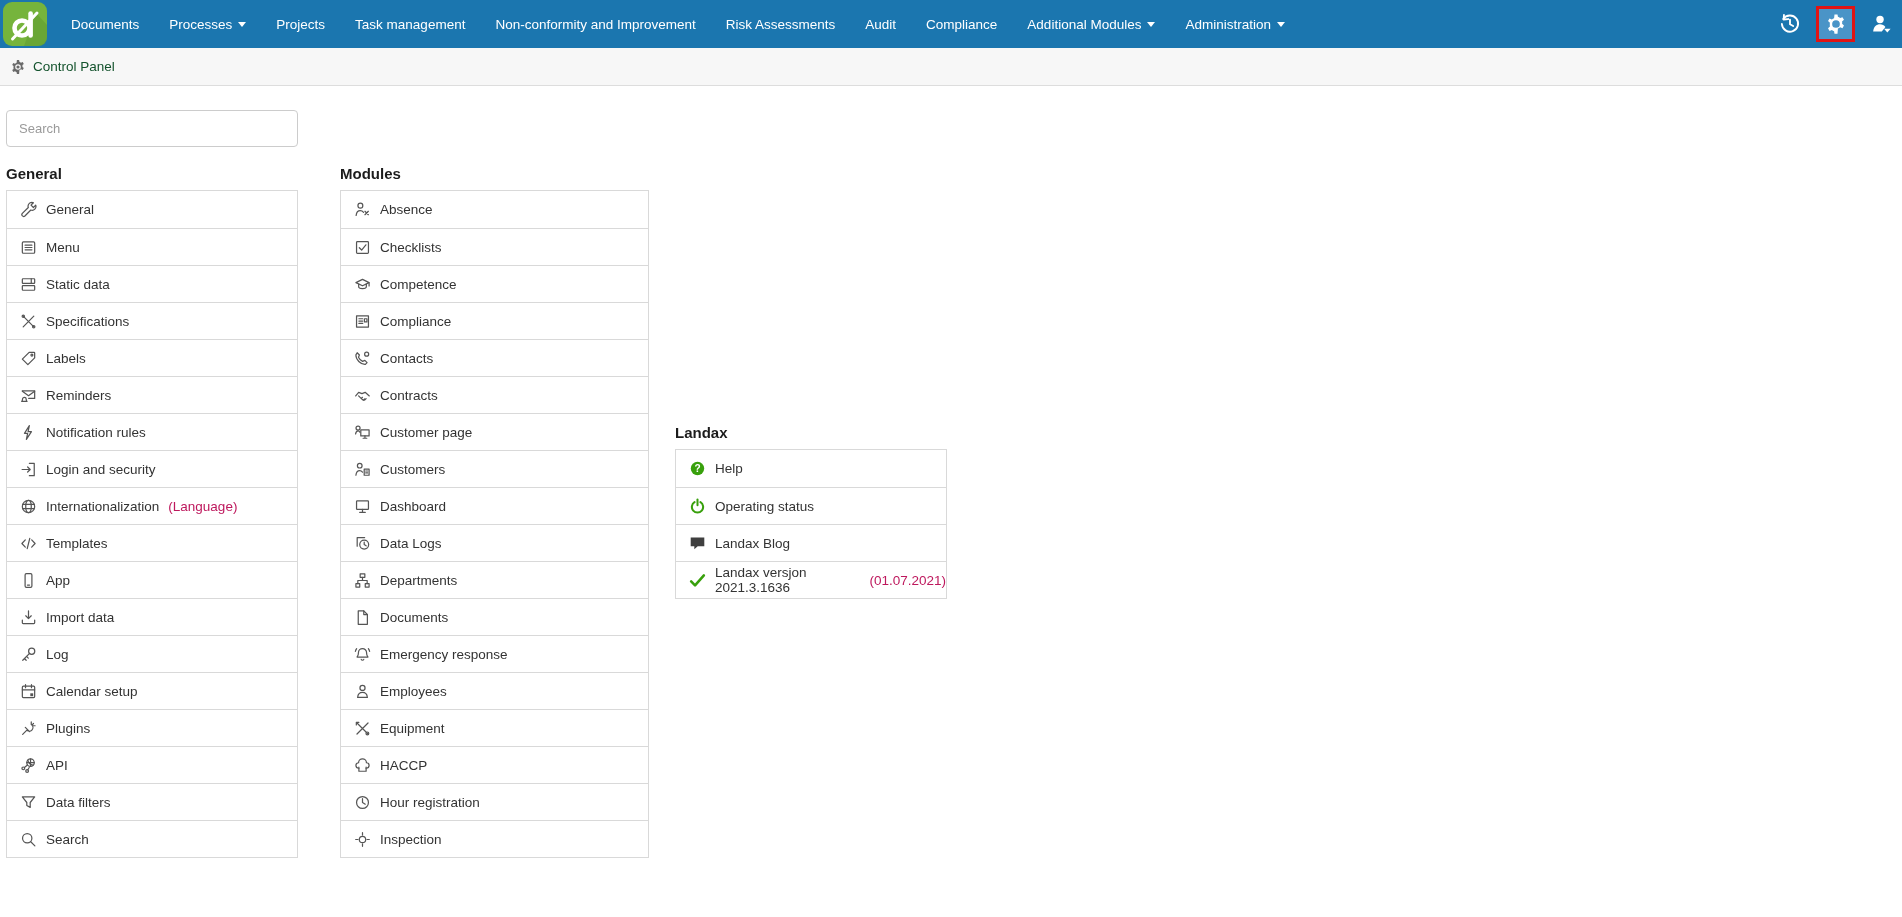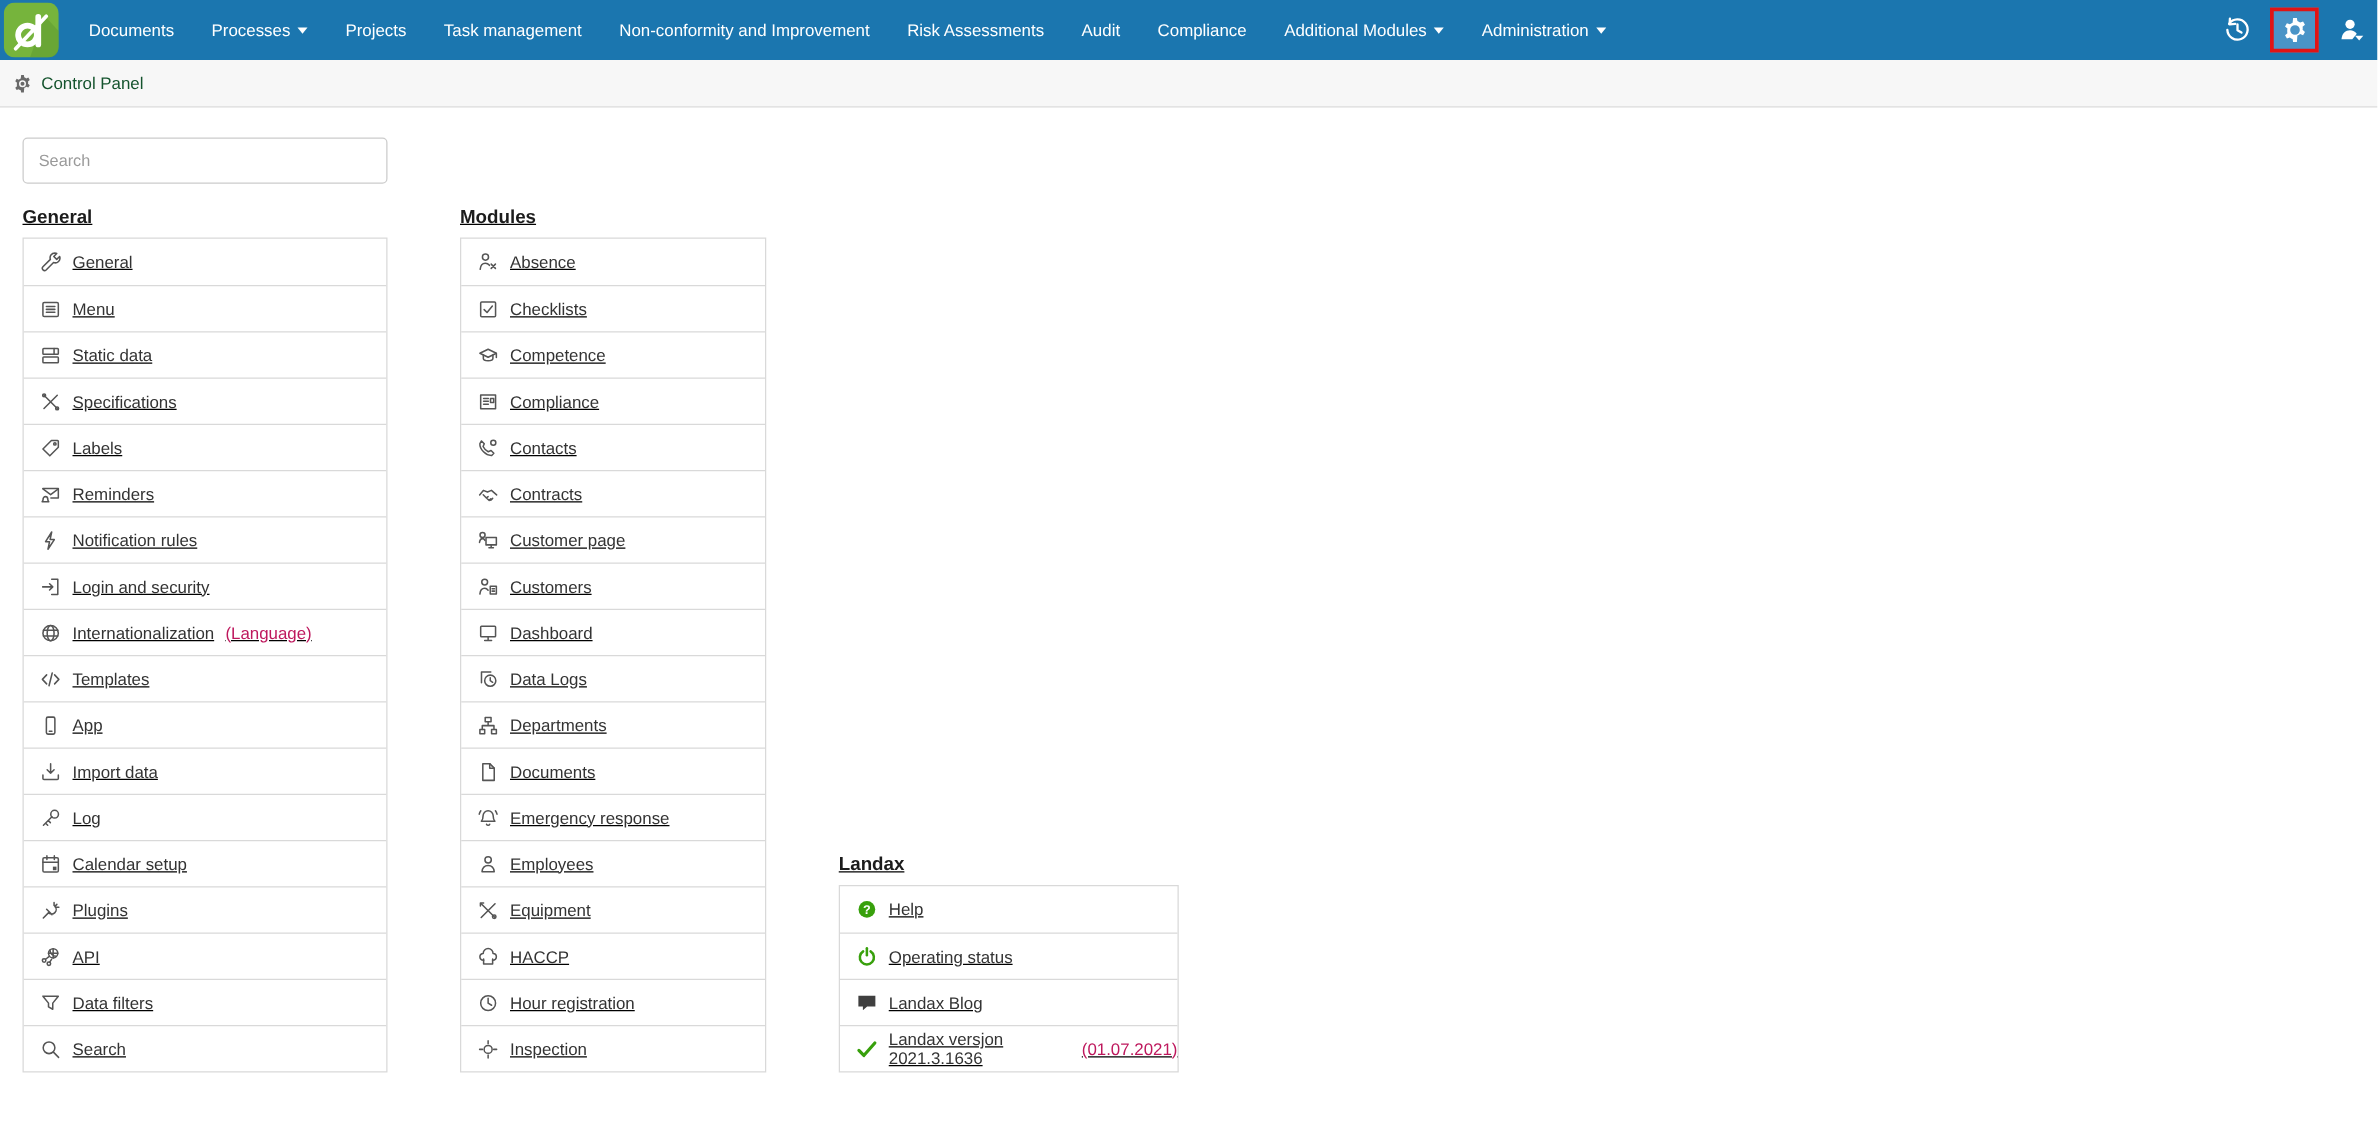--- a/index.html
+++ b/index.html
@@ -19,31 +19,31 @@
   .nav-icon-btn { width:26px; height:26px; display:flex; align-items:center; justify-content:center; cursor:pointer; }
   .gear-annot { border:3px solid #e01414; background:#4a94c7; width:39px; height:36px;
                 display:flex; align-items:center; justify-content:center; }
 
   
   .breadcrumb { height:38px; background:#f7f7f7; border-bottom:1px solid #ddd;
                 display:flex; align-items:center; gap:7px; padding-left:10px;
                 color:#14532d; font-size:13.5px; }
 
   
-  .main { padding:24px 0 0 18px; }
+  .main { padding:24px 0 0 6px; }
   .search-input { width:292px; height:37px; border:1px solid #ccc; border-radius:4px;
                   padding:0 12px; font-size:13px; color:#333; outline:none;
                   font-family:"Liberation Sans",sans-serif; }
   .search-input::placeholder { color:#9a9a9a; }
 
-  .columns { display:flex; gap:58px; align-items:flex-end;text-decoration:underline; }
+  .columns { display:flex; gap:26px; align-items:center; }
   .col h3 { margin-top:18px; margin-bottom:8px; font-size:15px; color:#1c1c1c; font-weight:bold; }
   .col ul { list-style:none; border:1px solid #d9d9d9; background:#fff; }
   .col-general  { width:292px; }
-  .col-modules  { width:245px; }
+  .col-modules  { width:309px;margin-left:16px; }
   .col-landax   { width:272px; }
   .col li { height:37px; display:flex; align-items:center; gap:9px; padding-left:13px;
             font-size:13.5px; color:#333; cursor:pointer; }
   .col li + li { border-top:1px solid #d9d9d9; }
   .row-suffix { color:#be185d; }
   .row-suffix:empty { display:none; }
   .row-icon { width:17px; height:17px; flex:0 0 auto; display:flex; }
   .ic { width:17px; height:17px; }
   .ic [data-s] { fill:none; stroke:#555; stroke-width:1.15; stroke-linecap:round; stroke-linejoin:round; }
 </style>

